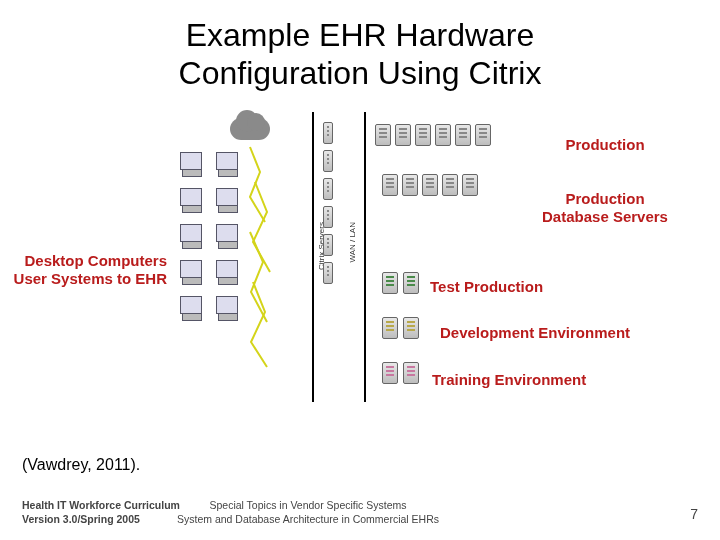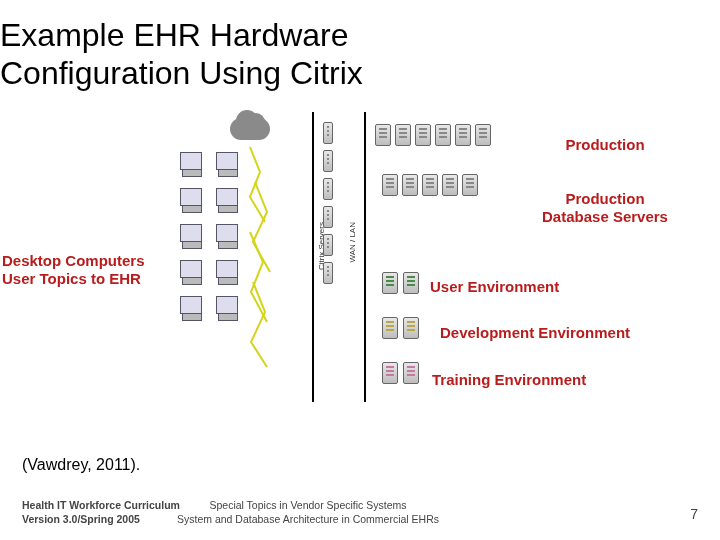--- a/index.html
+++ b/index.html
@@ -1,20 +1,20 @@
 <!DOCTYPE html>
 <html><head>
 <meta charset="utf-8">
 <style>
   * { box-sizing: border-box; margin: 0; padding: 0; }
   html, body { width: 720px; height: 540px; background: #fff; font-family: Arial, Helvetica, sans-serif; overflow: hidden; }
   .slide { position: relative; width: 720px; height: 540px; }
-  .title { position: absolute; top: 16px; left: 0; width: 720px; text-align: left; font-family: Verdana, Geneva, sans-serif; font-size: 32px; font-weight: 400; line-height: 1.2; color: #000; }
+  .title { position: absolute; top: 16px; left: 0; width: 720px; text-align: center; font-family: Verdana, Geneva, sans-serif; font-size: 32px; font-weight: 400; line-height: 1.2; color: #000; }
   .label { position: absolute; font-weight: 700; font-size: 15px; color: #b91c1c; line-height: 1.2; }
-  .lbl-desktop { top: 252px; left: 2px; width: 165px; text-align: left; }
+  .lbl-desktop { top: 252px; left: 2px; width: 165px; text-align: right; }
   .lbl-appsrv { top: 136px; left: 500px; width: 210px; text-align: center; }
   .lbl-dbsrv  { top: 190px; left: 500px; width: 210px; text-align: center; }
   .lbl-test   { top: 278px; left: 430px; }
   .lbl-dev    { top: 324px; left: 440px; }
   .lbl-train  { top: 371px; left: 432px; }
   .citation { position: absolute; top: 456px; left: 22px; font-size: 16px; color: #000; }
   .footer-left { position: absolute; bottom: 14px; left: 22px; font-size: 10.5px; line-height: 1.35; color: #444; font-weight: bold; }
   .footer-center { position: absolute; bottom: 14px; left: 0; width: 616px; text-align: center; font-size: 10.5px; line-height: 1.35; color: #444; }
   .footer-right { position: absolute; bottom: 18px; right: 22px; font-size: 14px; color: #444; }
 
@@ -58,30 +58,30 @@
 
 <div class="slide">
 
   <div class="title">
     <span>Example EHR Hardware</span><br>
     <span>Configuration Using Citrix</span>
   </div>
 
   <div class="label lbl-desktop">
     <span>Desktop Computers</span><br>
-    <span>User Topics to EHR</span>
+    <span>User Systems to EHR</span>
   </div>
   <div class="label lbl-appsrv">
     <span>Production</span><br>
   </div>
   <div class="label lbl-dbsrv">
     <span>Production</span><br>
     <span>Database Servers</span>
   </div>
-  <div class="label lbl-test">User Environment</div>
+  <div class="label lbl-test">Test Production</div>
   <div class="label lbl-train">Training Environment</div>
   <div class="label lbl-dev">Development Environment</div>
 
   <div class="diagram">
     <div class="vline v1"></div>
     <div class="vline v2"></div>
     <div class="vlabel a">Citrix Servers</div>
     <div class="vlabel b">WAN / LAN</div>
 
     <div class="cloud" style="left:40px; top:6px;"></div>

